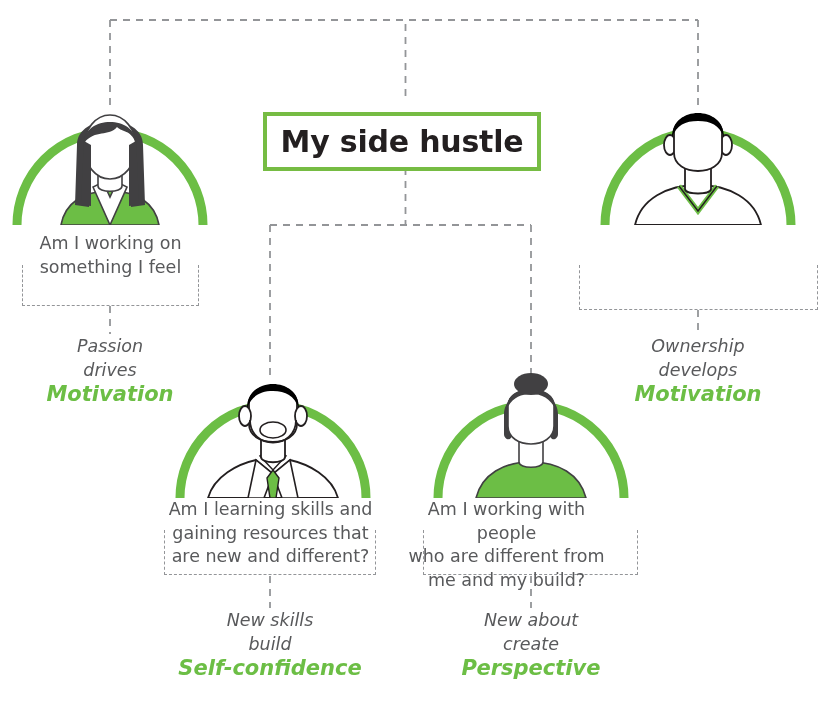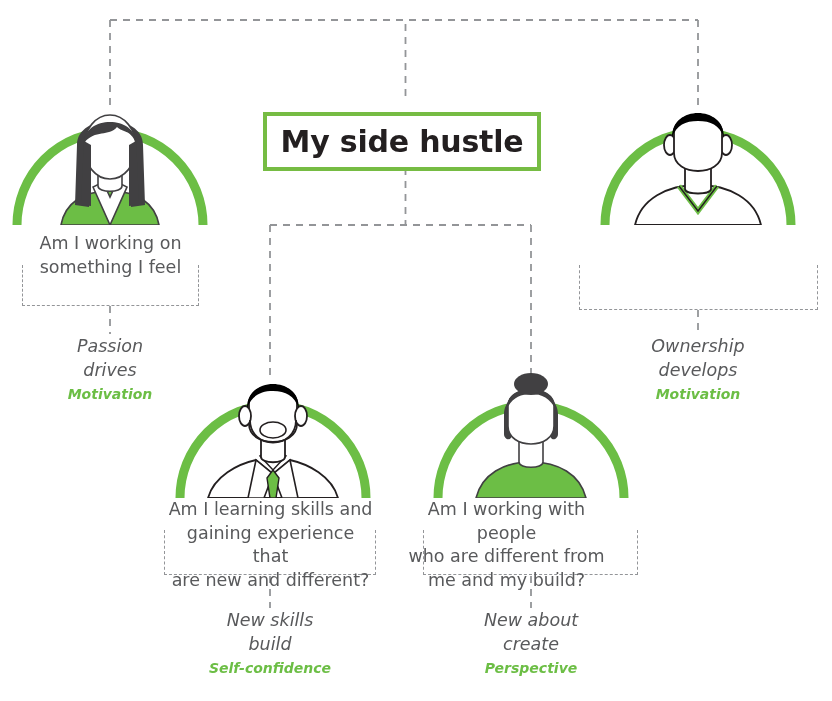--- a/index.html
+++ b/index.html
@@ -77,21 +77,21 @@
     text-align: center;
     color: #58595b;
     font-size: 17.5px;
     line-height: 23.5px;
     font-style: italic;
   }
   .outcome .strong {
     display: block;
     color: #6cbe45;
     font-weight: bold;
-    font-size: 14px;
+    font-size: 21px;
     line-height: 25px;
     text-align: center;
   }
 </style>
 </head>
 <body>
 
 <div id="canvas">
 
   <svg id="wires" viewBox="0 0 832 701" width="832" height="701">
@@ -204,21 +204,21 @@
 
       <ellipse cx="105" cy="72" rx="13" ry="8" fill="#ffffff" stroke="#231f20" stroke-width="1.6"></ellipse>
 
       <path d="M79 50 C79 18 131 18 131 50 C126 38 118 33 105 33 C92 33 84 38 79 50 Z" fill="#000000"></path>
     </svg>
   </div>
 
   <div class="qbox" style="left:164px; top:530px; width:212px; height:45px;"></div>
   <div class="question" style="left:158px; top:496px; width:225px;">
     <div>Am I learning skills and</div>
-    <div>gaining experience that</div>
+    <div>gaining resources that</div>
     <div>are new and different?</div>
   </div>
 
   <div class="outcome" style="left:170px; top:609px; width:200px;">
     <div>New skills</div>
     <div>build</div>
     <span class="strong">Self-confidence</span>
   </div>
 
   <div class="avatar" style="left:426px; top:358px;">

